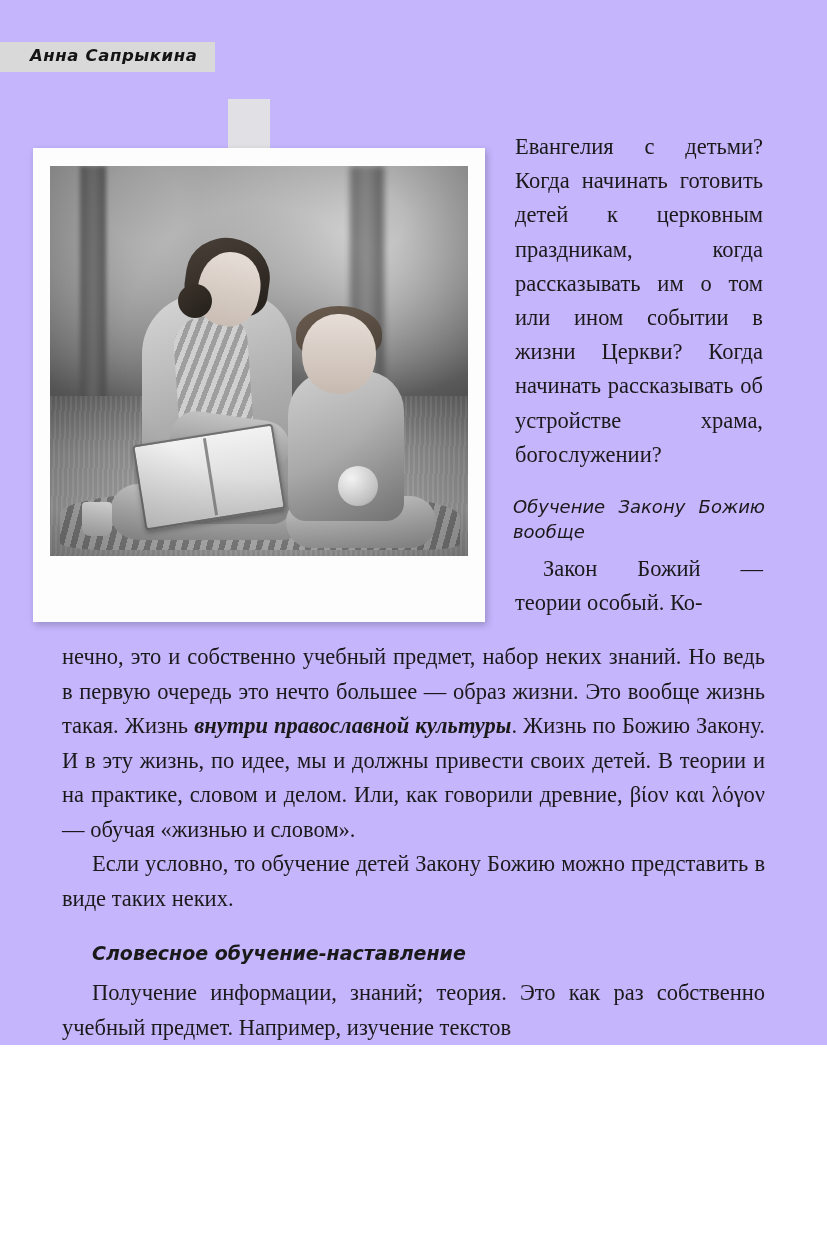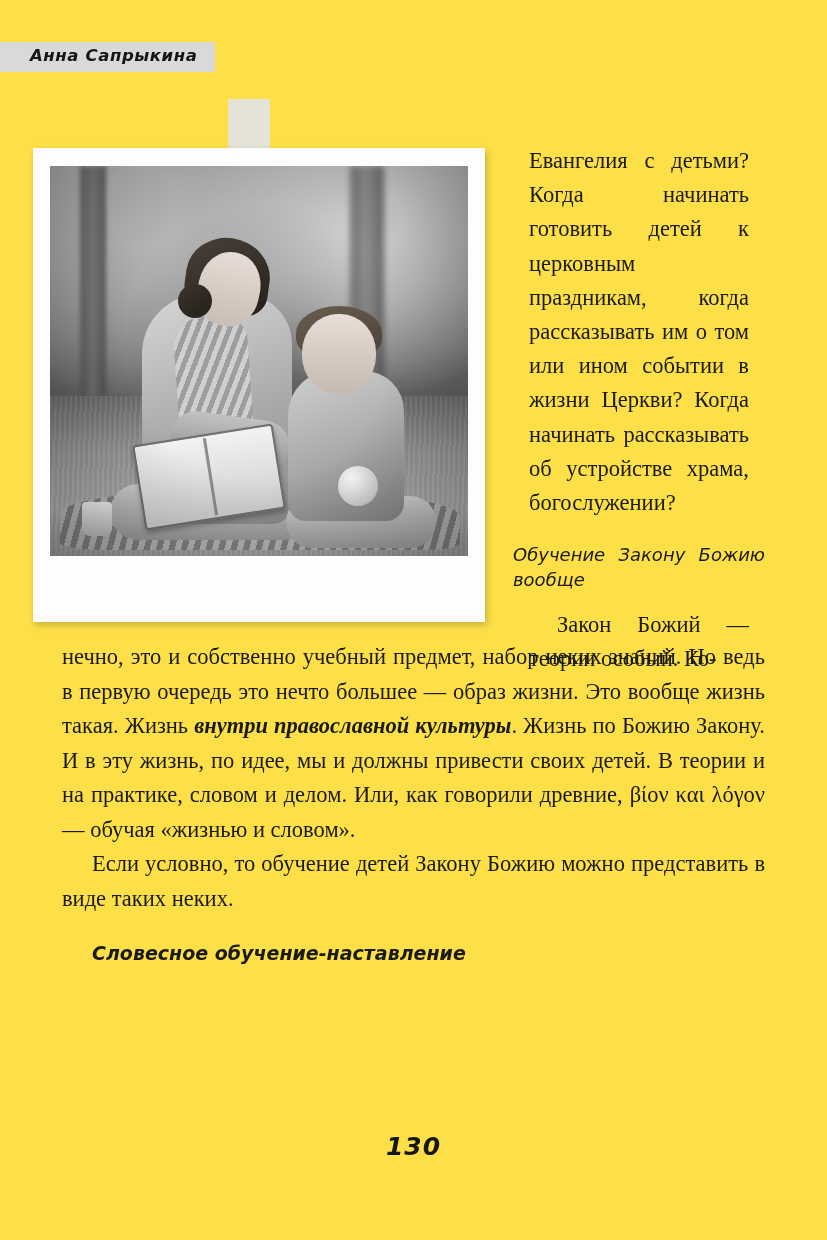--- a/index.html
+++ b/index.html
@@ -3,22 +3,22 @@
 <meta charset="utf-8">
 <style>
   html, body {
     margin: 0;
     padding: 0;
     background: #ffffff;
   }
   .page {
     position: relative;
     width: 827px;
-    height: 1240px;
-    background: #fde047;
+    height: 1045px;
+    background: #c4b5fd;
     overflow: hidden;
     font-family: "Liberation Serif", serif;
     color: #1a1a1a;
   }
 
   
   .runhead {
     position: absolute;
     left: 0;
     top: 42px;
@@ -199,21 +199,21 @@
   }
 
   
   .col-right {
     position: absolute;
     left: 513px;
     top: 128px;
     width: 252px;
   }
   .col-right p {
-    margin: 16px;
+    margin: 2px;
     font-size: 22.5px;
     line-height: 34.2px;
     text-align: justify;
     text-justify: inter-word;
     hyphens: manual;
   }
   .subhead {
     margin: 22px 0 8px 0 !important;
     font-family: "DejaVu Sans", sans-serif;
     font-size: 18px !important;
@@ -303,17 +303,18 @@
   <div class="col-right">
     <p>Евангелия с детьми? Когда начинать готовить детей к церковным праздникам, когда рассказывать им о том или ином событии в жизни Церкви? Когда начинать рассказывать об устройстве храма, богослужении?</p>
     <p class="subhead">Обучение Закону Божию вообще</p>
     <p class="after-head">Закон Божий — теории особый. Ко-</p>
   </div>
 
   <div class="fullwidth">
     <p><span>нечно, это и собственно учебный предмет, набор неких знаний. Но ведь в первую очередь это нечто большее — образ жизни. Это вообще жизнь такая. Жизнь </span><em class="it">внутри православной культуры</em><span>. Жизнь по Божию Закону. И в эту жизнь, по идее, мы и должны привести своих детей. В теории и на практике, словом и делом. Или, как говорили древние, βίον και λόγον — обучая «жизнью и словом».</span></p>
     <p class="indent">Если условно, то обучение детей Закону Божию можно представить в виде таких неких.</p>
     <p class="sec-head">Словесное обучение-наставление</p>
+    <p class="indent">Получение информации, знаний; теория. Это как раз собственно учебный предмет. Например, изучение текстов</p>
   </div>
 
   <div class="folio">130</div>
 
 </div>
 
 </body></html>

